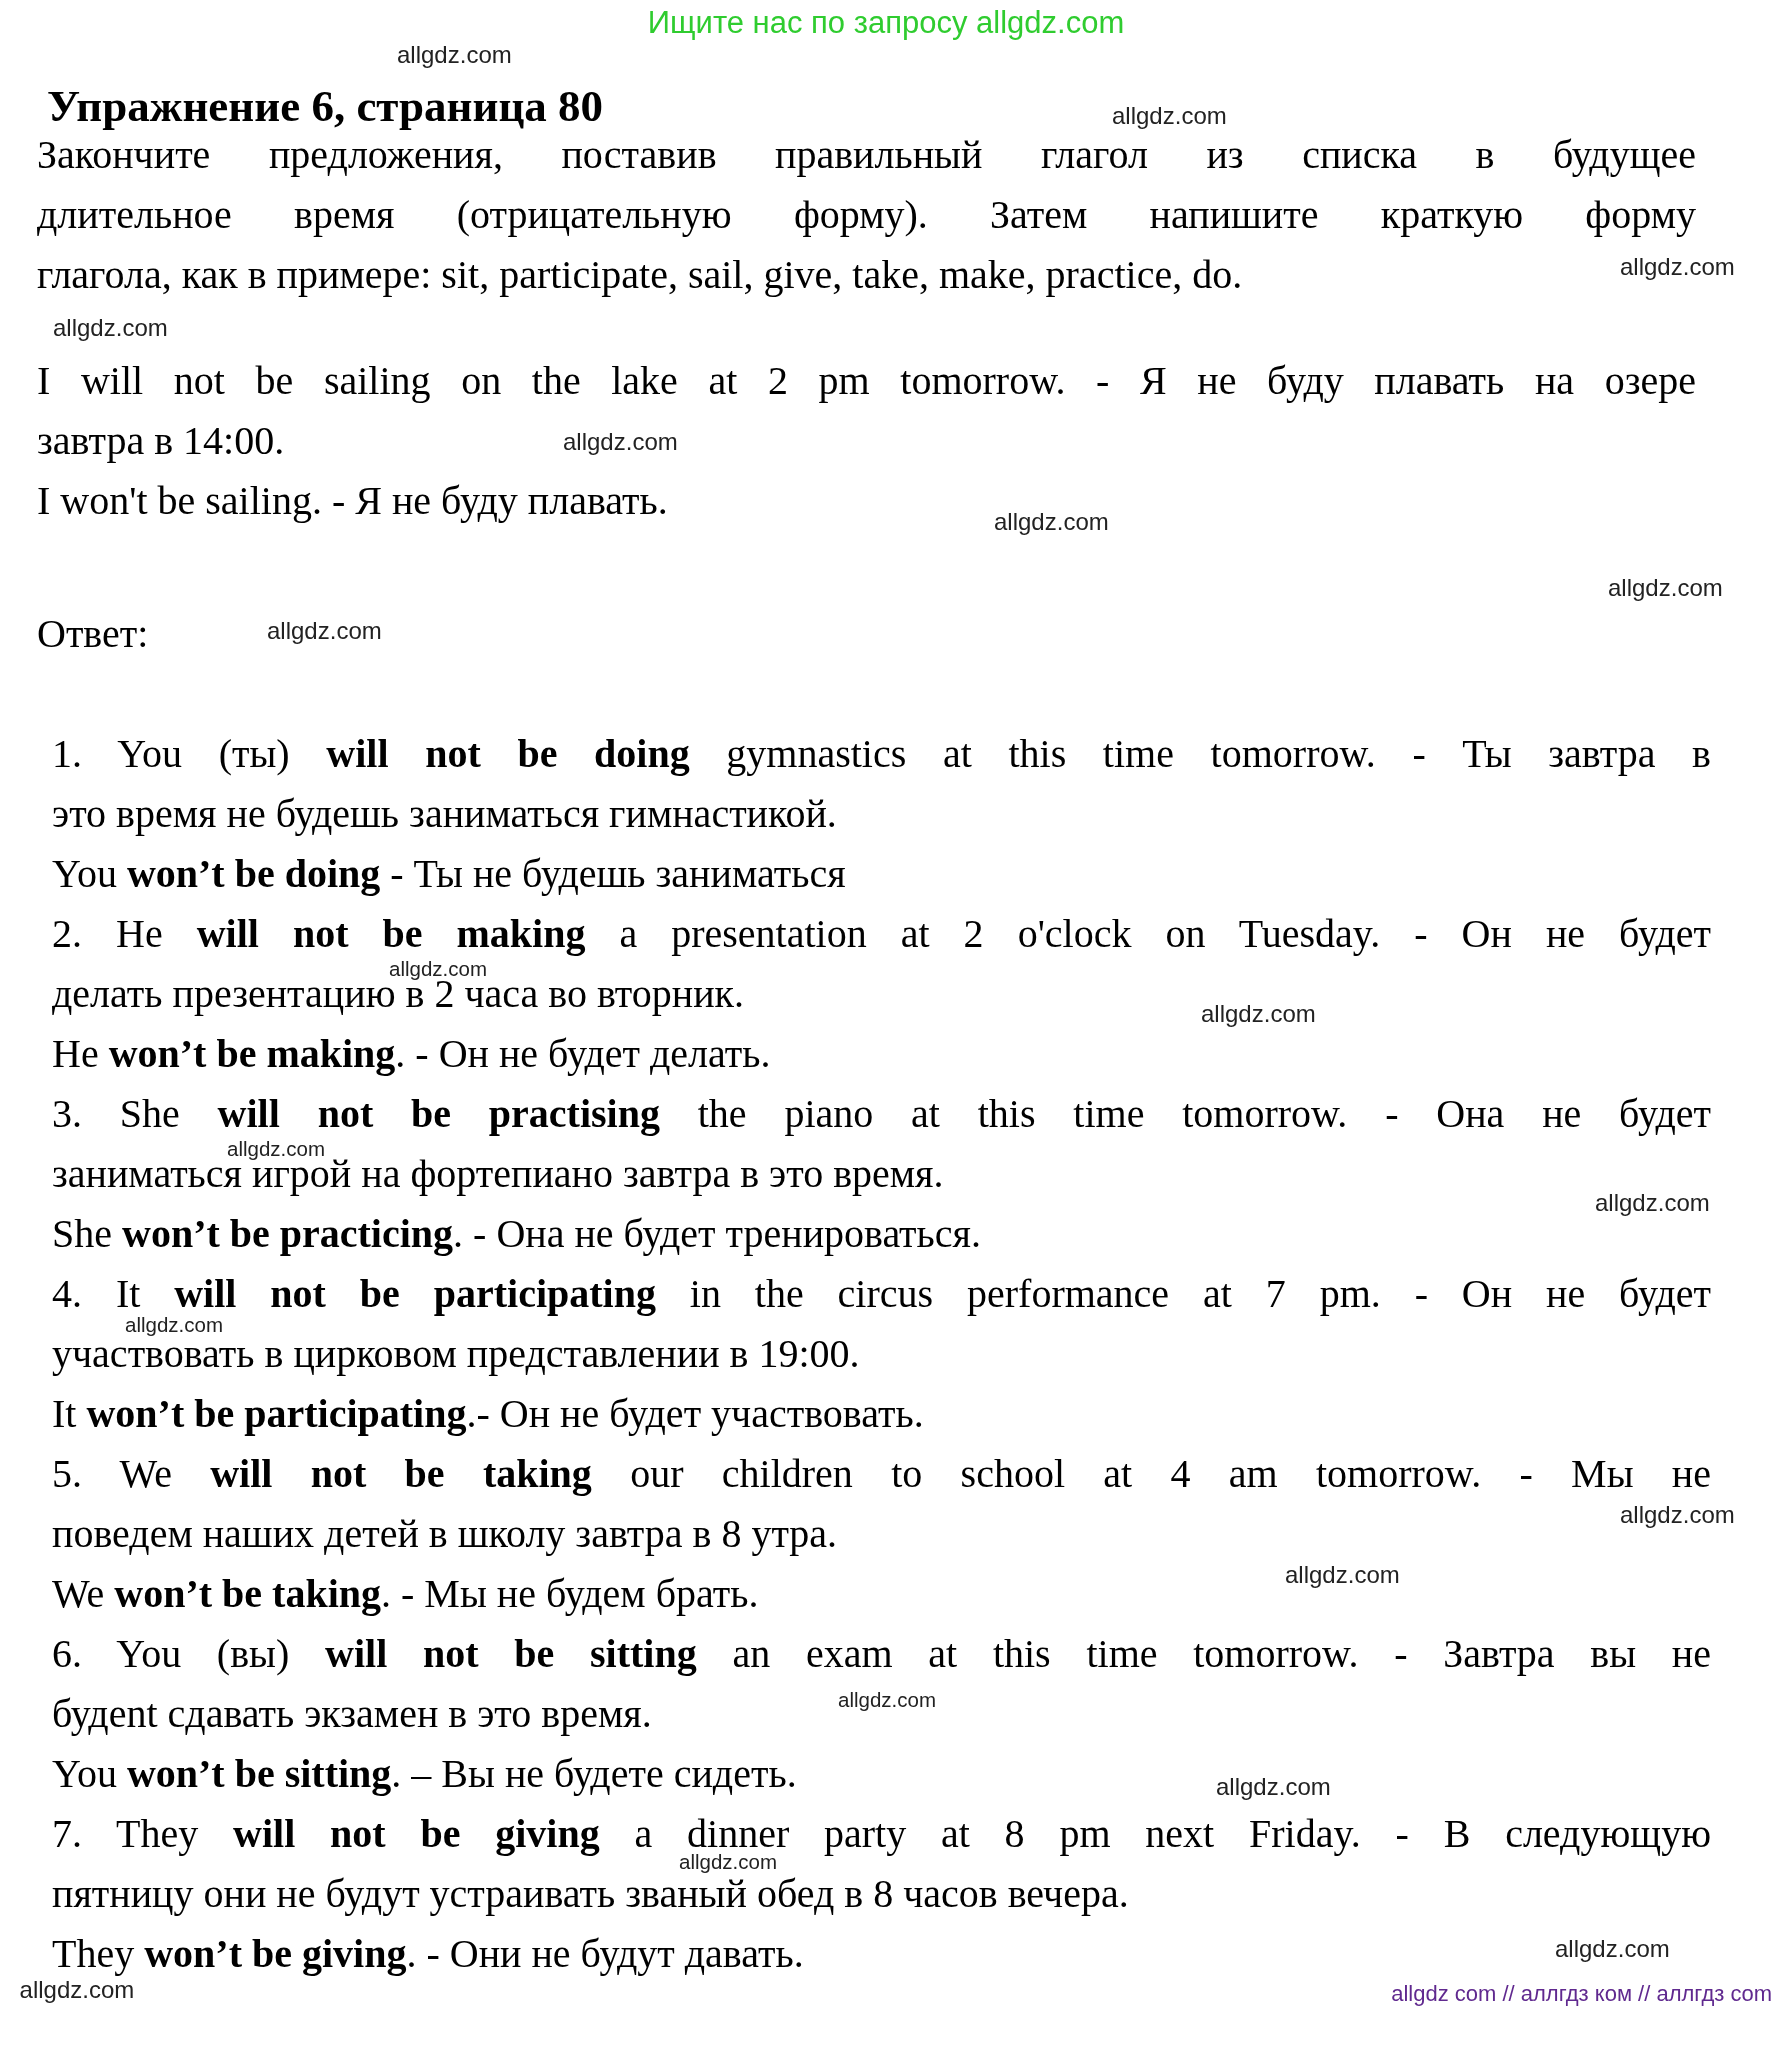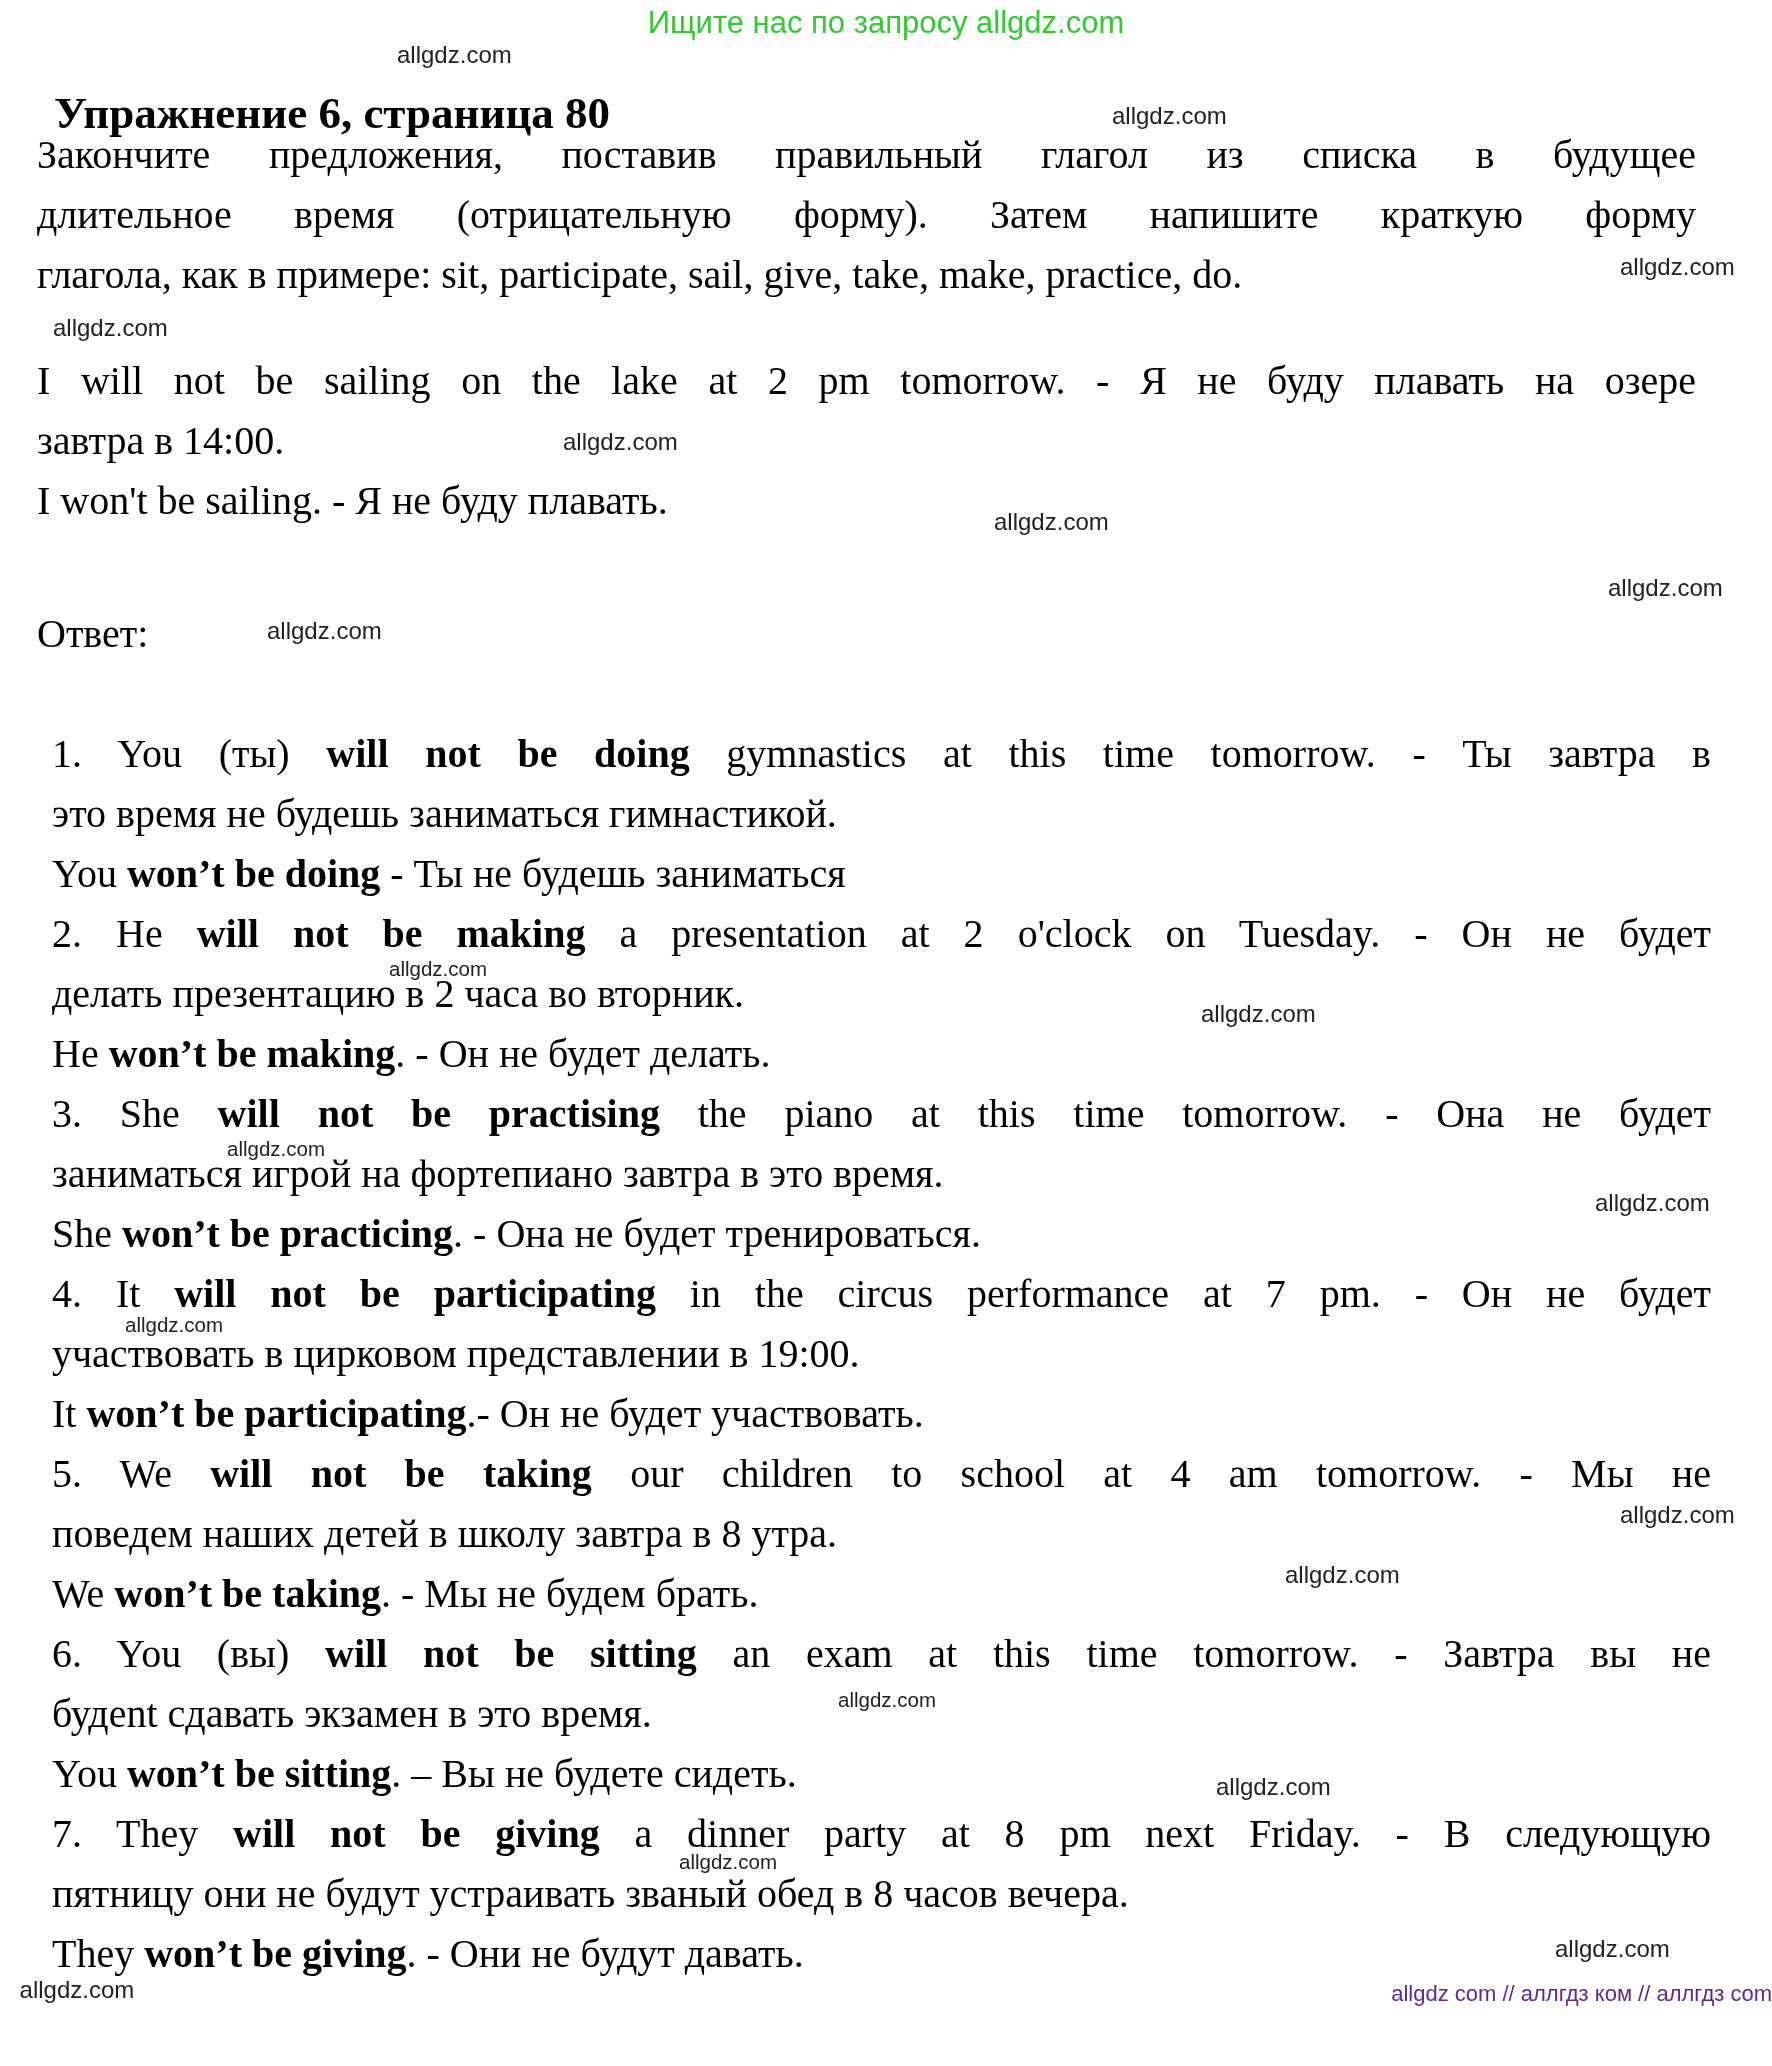--- a/index.html
+++ b/index.html
@@ -11,21 +11,21 @@
     color: #000000;
     overflow: hidden;
   }
   .promo {
     position: absolute; top: 5.3px; left: 0; width: 100%;
     text-align: center;
     font-family: "Liberation Sans", sans-serif;
     font-size: 31px; color: #2fcc2f;
   }
   .title {
-    position: absolute; top: 66px; left: 37px; margin: 17px;
+    position: absolute; top: 66px; left: 37px; margin: 10px;
     font-size: 45px; line-height: 60px; font-weight: bold;
   }
   .block {
     position: absolute; left: 37px; width: 1659px;
     font-size: 40px; line-height: 60px;
   }
   .task   { top: 125px; }
   .example{ top: 351px; }
   .answer-label { top: 604px; }
   .list   { top: 724px; margin-left: 15px; }

